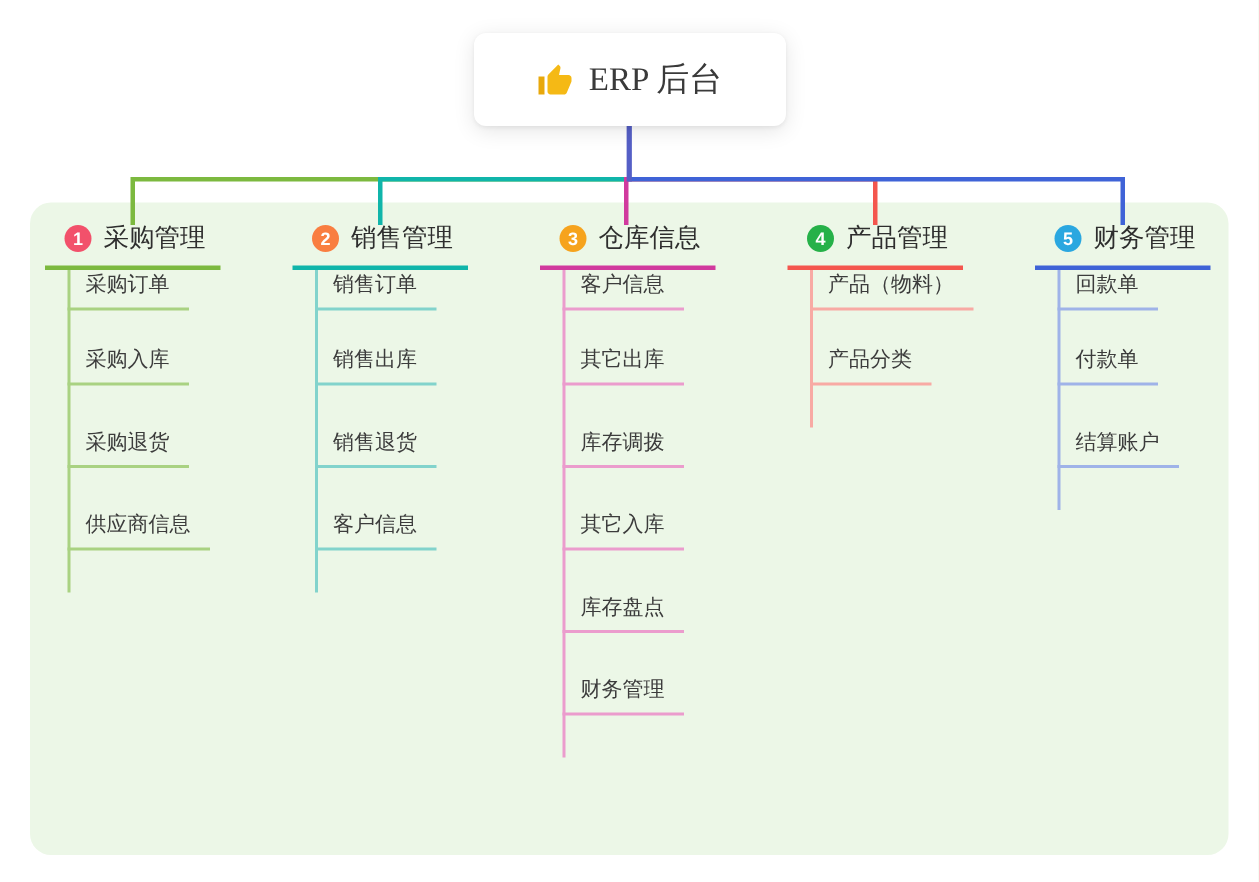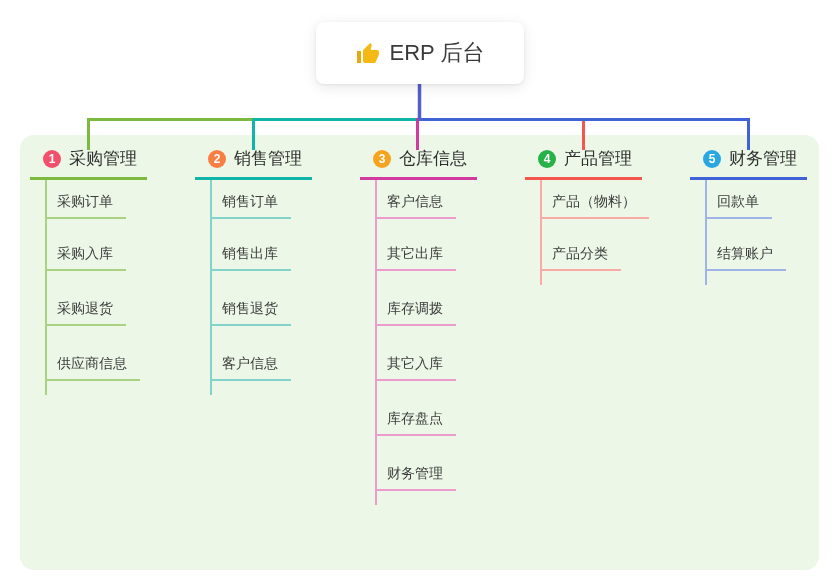--- a/index.html
+++ b/index.html
@@ -15,21 +15,21 @@
   }
   #connectors {
     position:absolute; left:0; top:0; width:839px; height:588px;
     pointer-events:none;
   }
   .root-card {
     position:absolute; left:316px; top:22px; width:208px; height:62px;
     background:#ffffff; border-radius:8px;
     box-shadow:0 3px 14px rgba(0,0,0,0.10), 0 1px 3px rgba(0,0,0,0.06);
     display:flex; align-items:center; justify-content:center; gap:10px;
-    font-size:22px; color:#3a3a3a;
+    font-size:22px; color:#3a3a3a;font-family:Liberation Serif, serif;
   }
   .root-card .thumb-icon { width:24px; height:24px; flex:none; margin-top:2px; }
   .branch { position:absolute; top:148px; }
   .branch-title {
     display:flex; align-items:center; gap:8px;
     width:104px; padding:0 0 7px 13px;
     border-bottom:3px solid var(--line);
     font-size:17px; color:#2e2e2e;
   }
   .branch-title .title-label { line-height:22px; white-space:nowrap;text-align:right; }
@@ -37,21 +37,21 @@
     width:18px; height:18px; border-radius:50%;
     background:var(--badge); color:#ffffff;
     font-size:12px; font-weight:bold; line-height:18px;
     display:flex; align-items:center; justify-content:center; flex:none;
   }
   .children { position:relative; margin-left:15px; }
   .children::before {
     content:""; position:absolute; left:0; top:0; bottom:0; width:2px;
     background:var(--light);
   }
-  .child { display:flex; align-items:center; height:55px; }
+  .child { display:flex; align-items:flex-start; height:55px; }
   .child:first-child { height:50px; }
   .child-label {
     padding:0 13px 7px 12px;
     border-bottom:2px solid var(--light);
     font-size:14px; line-height:18px; color:#3c3c3c; white-space:nowrap;
   }
 </style>
 </head>
 <body>
 
@@ -158,17 +158,20 @@
     <div class="branch" style="left: 690px; --line: #3f63d7; --light: #9fb3e8; --badge: #2aa7e0;">
       <div class="branch-title">
         <span class="badge">5</span>
         <span class="title-label">财务管理</span>
       </div>
       <div class="children">
         <div class="child">
           <span class="child-label">回款单</span>
         </div>
         <div class="child">
+          <span class="child-label">付款单</span>
+        </div>
+        <div class="child">
           <span class="child-label">结算账户</span>
         </div>
       </div>
     </div>
   </div>
 
 </body></html>

